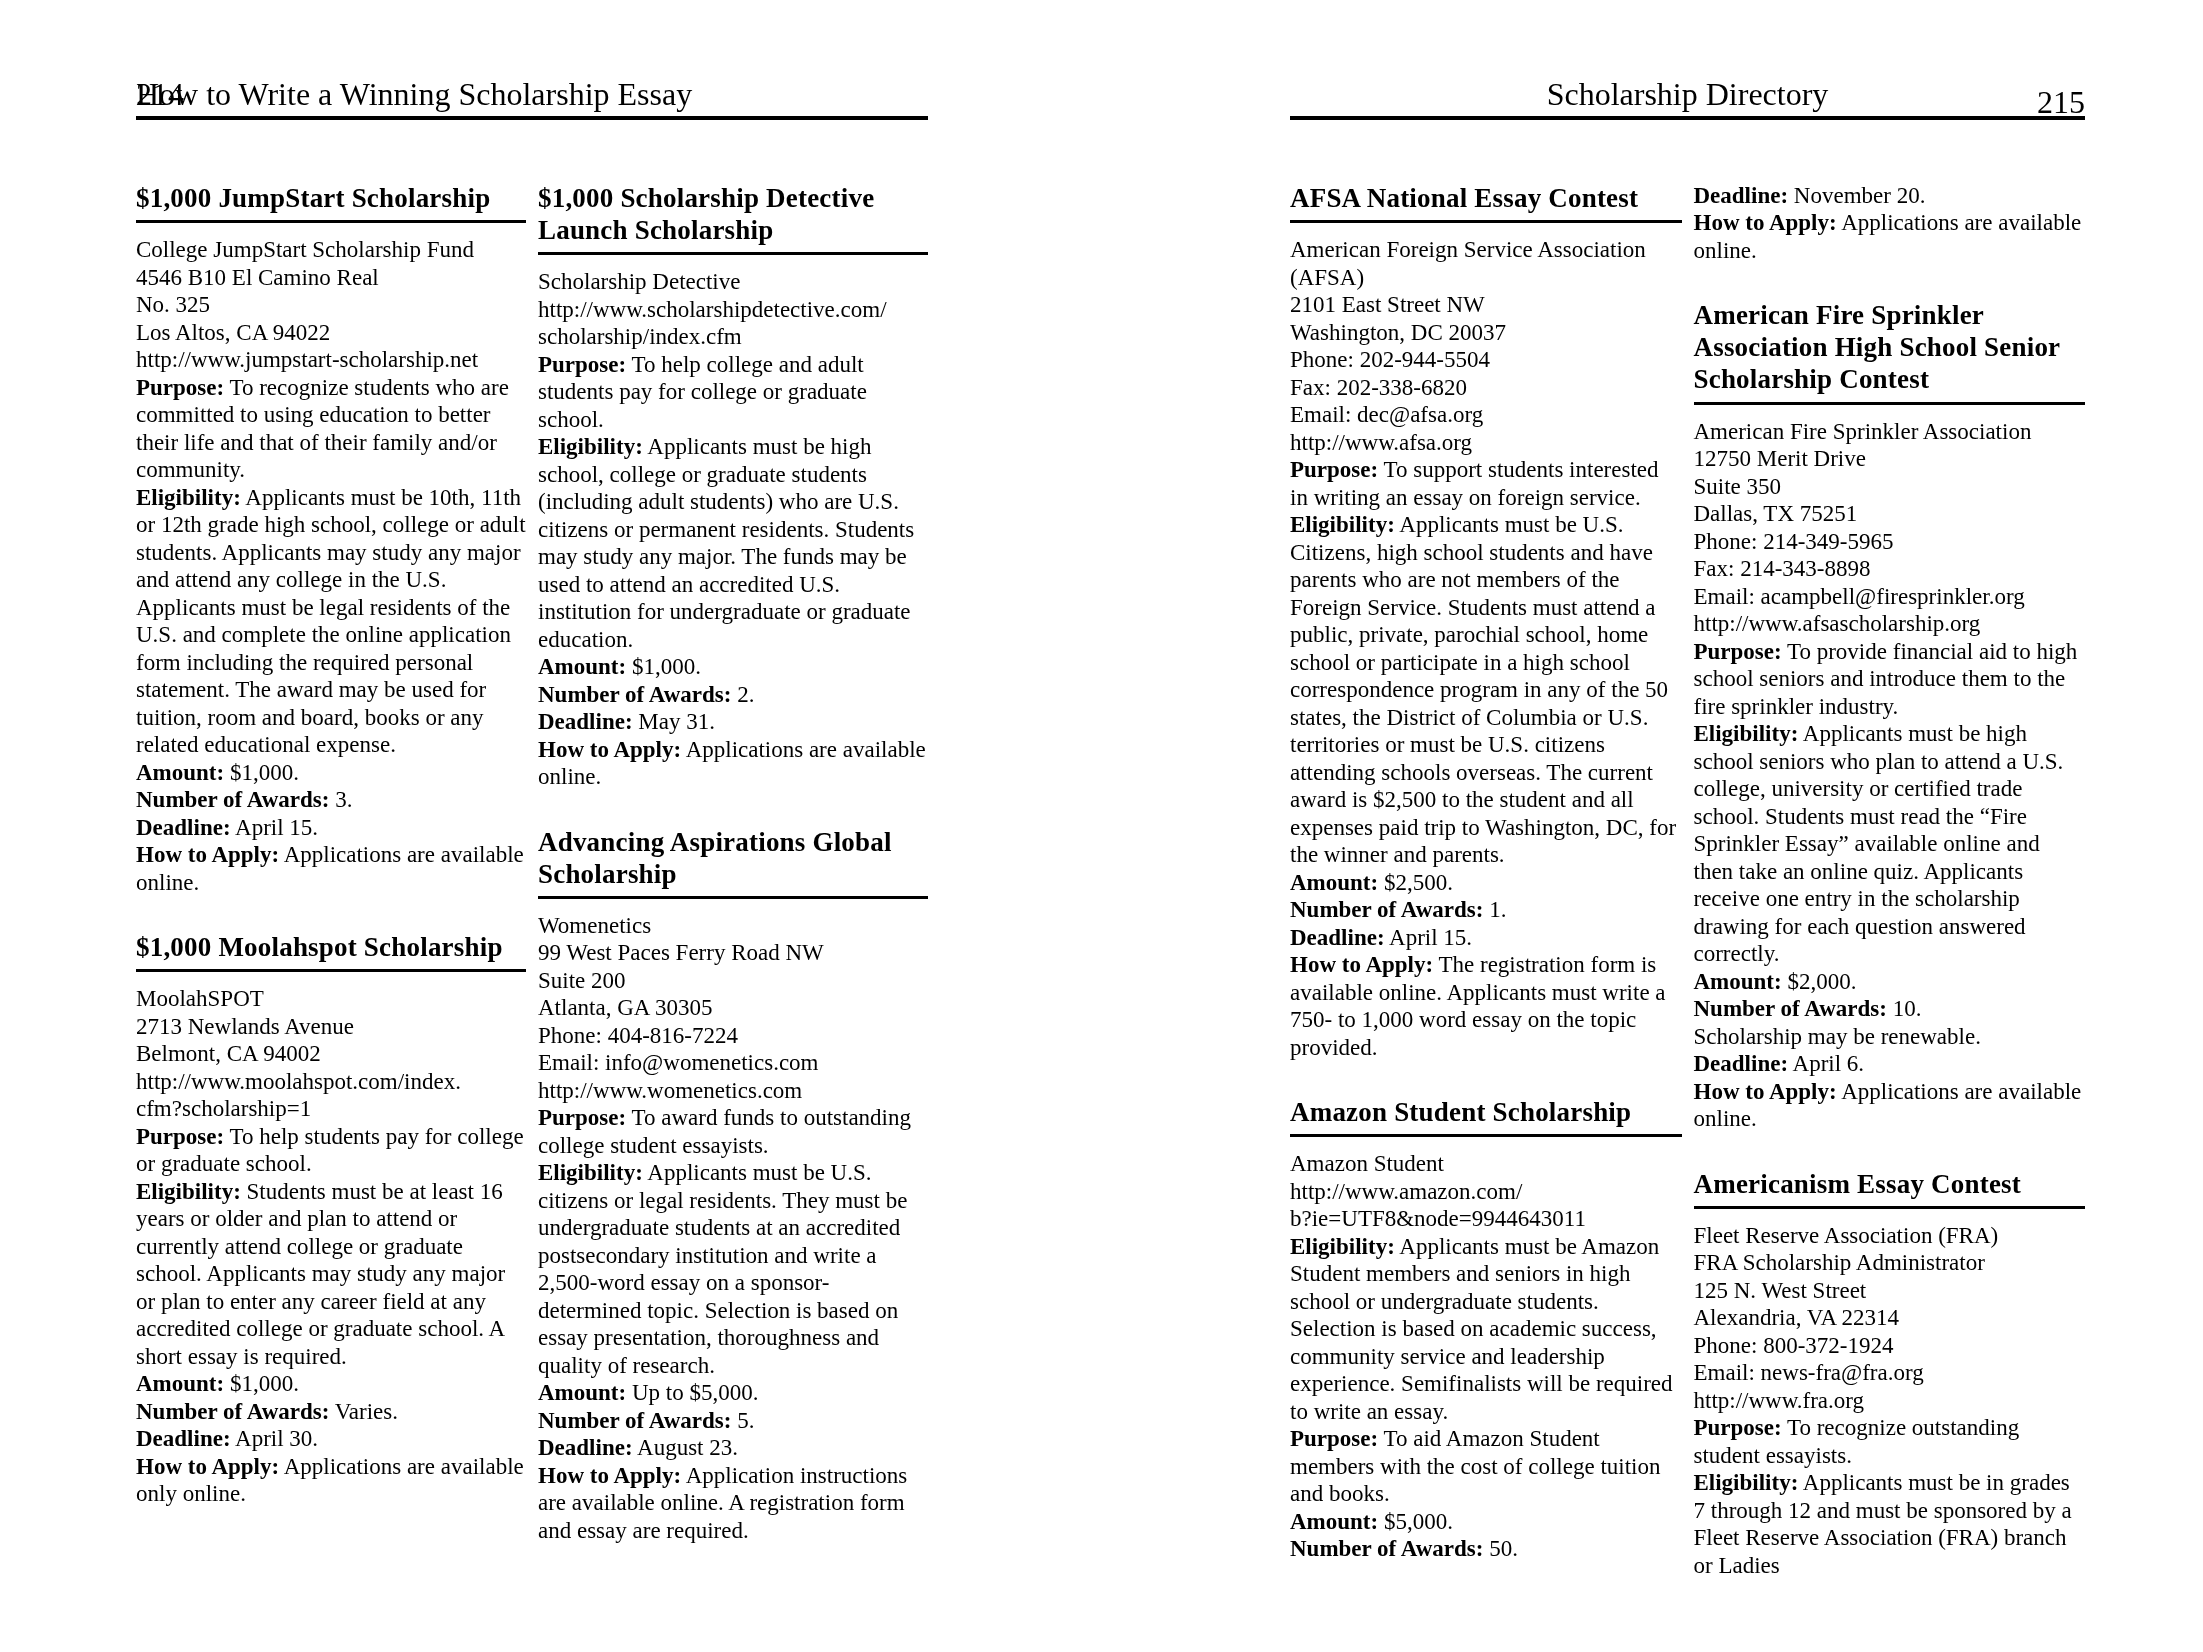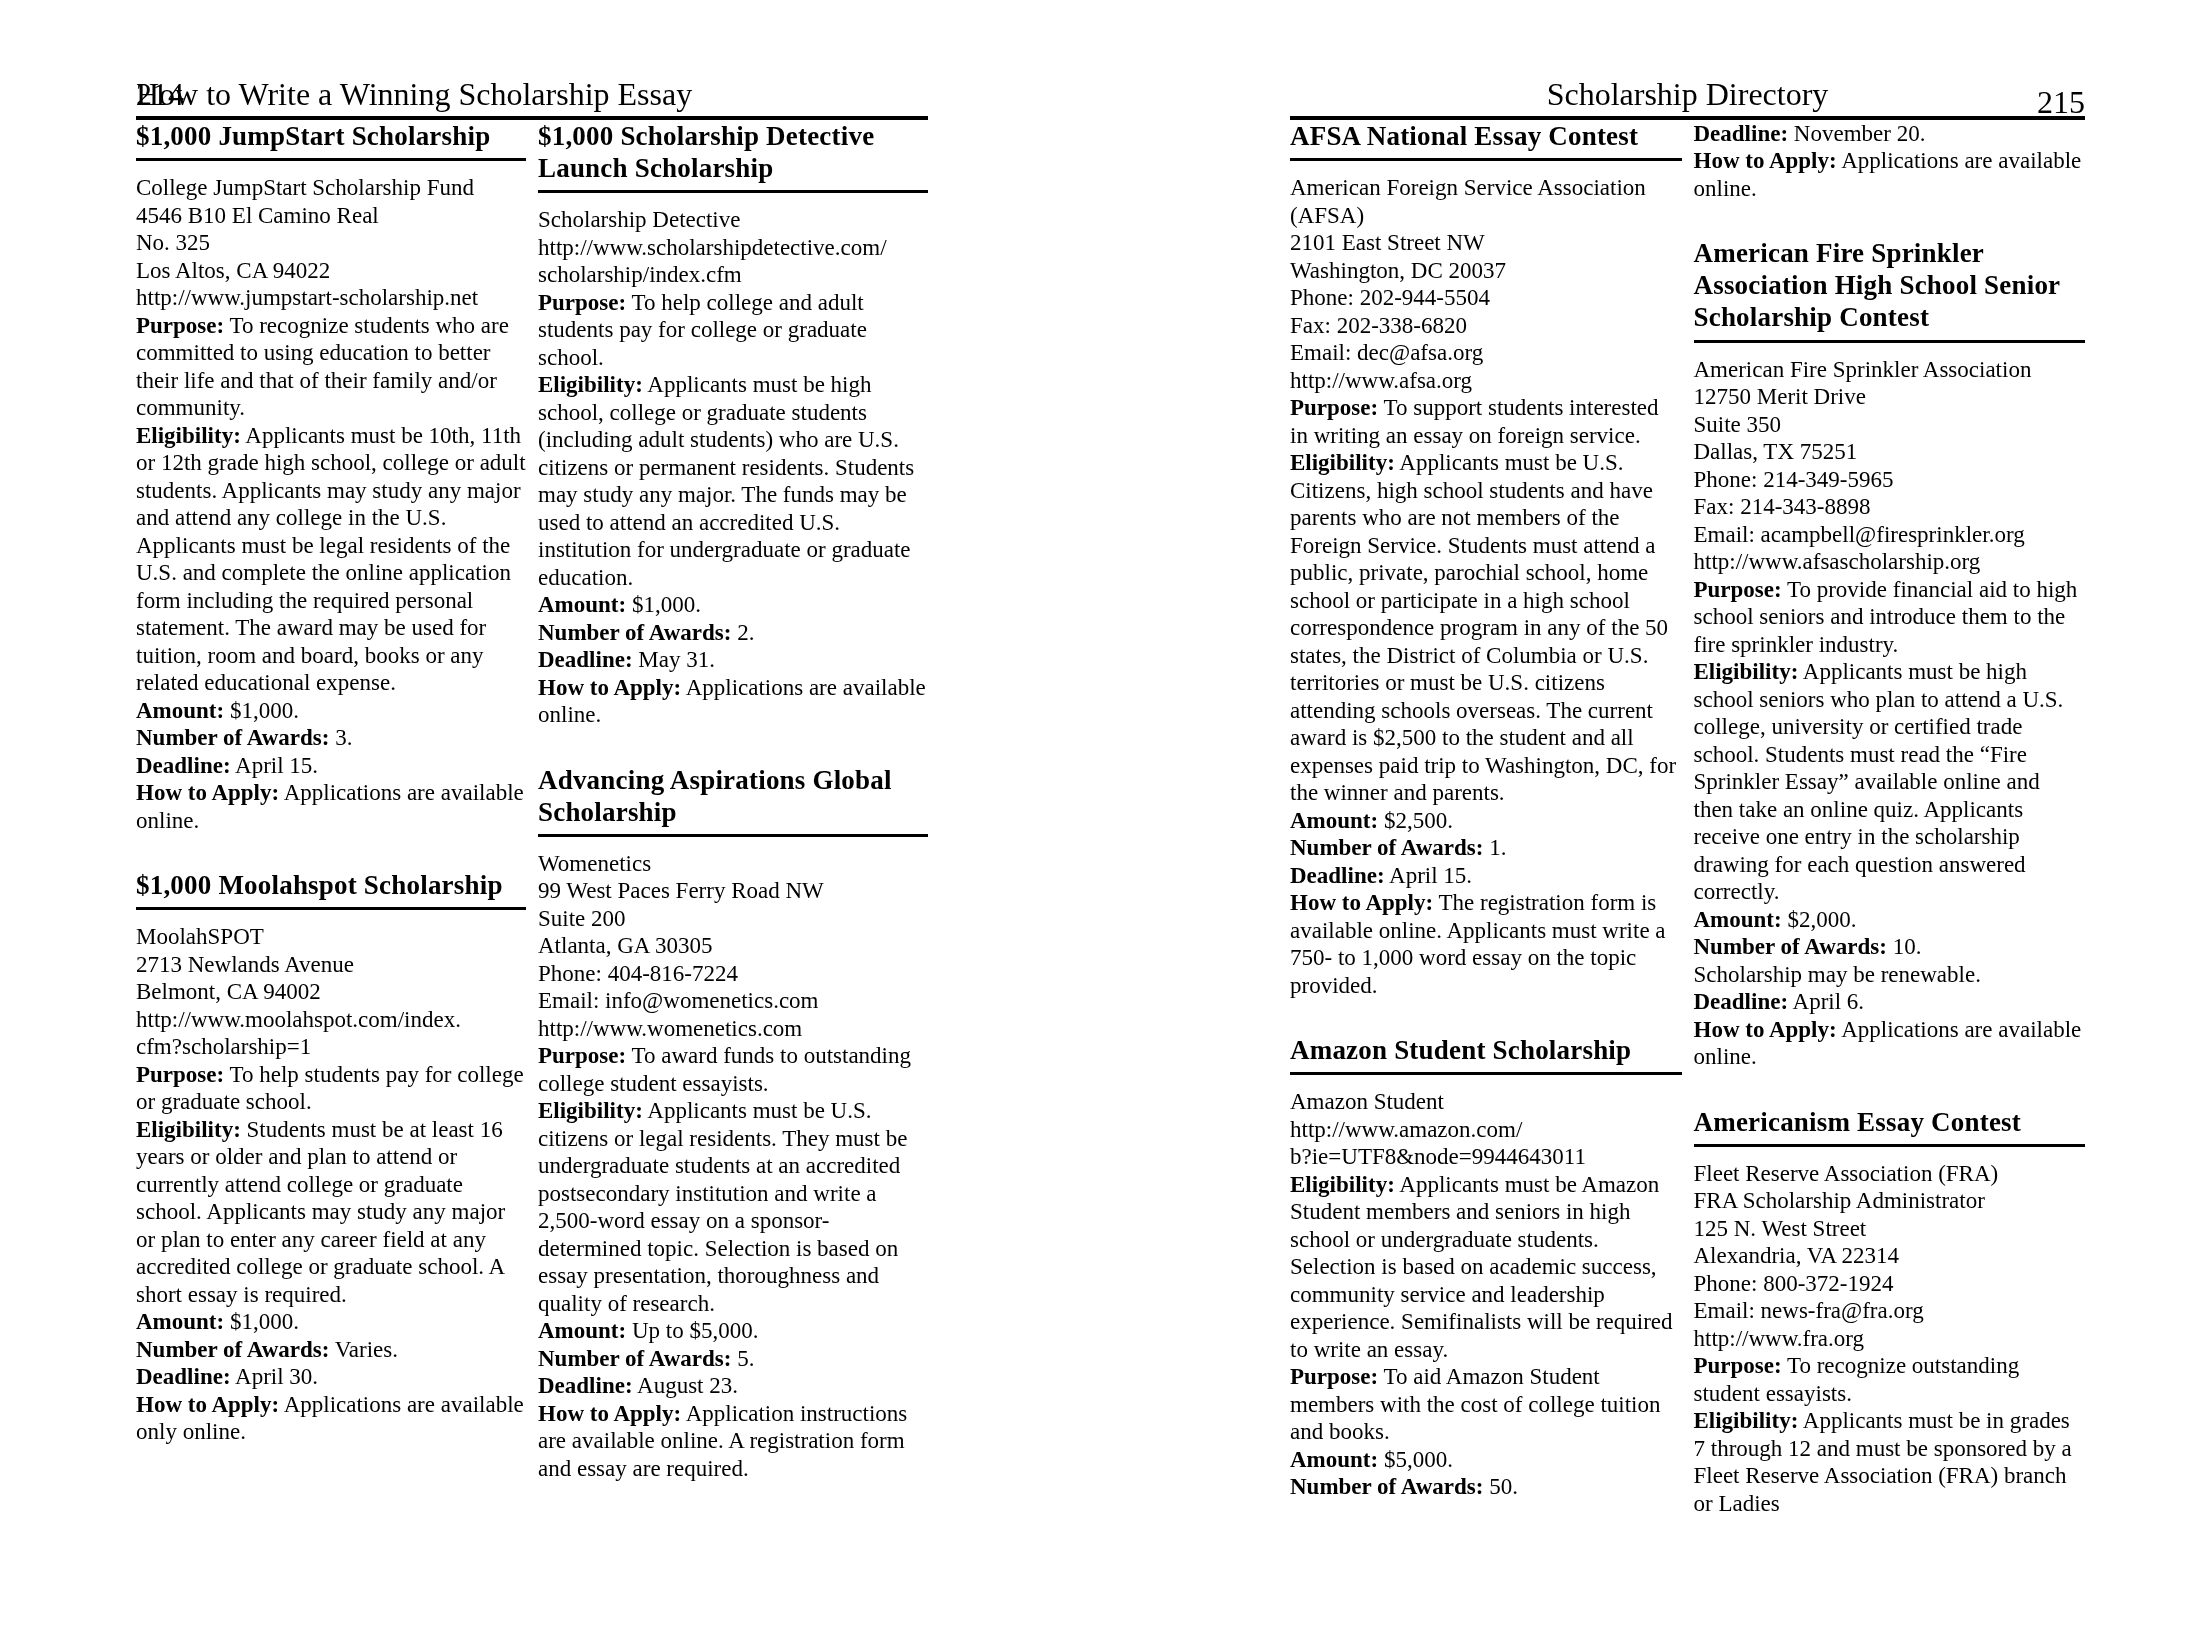--- a/index.html
+++ b/index.html
@@ -21,21 +21,21 @@
     border-bottom: 4.6px solid #000;
     padding-bottom: 3.7px;
     font-size: 32px;
     line-height: 31px;
   }
   .page-header .pagenum-left  { position: absolute; left: 0; top: 0; }
   .page-header .pagenum-right { position: absolute; right: 0; top: 8px; }
   .page-header .htitle-center { display: block; text-align: left; }
   .page-header .htitle-left   { display: block; text-align: center; }
 
-  .cols { display: flex; gap: 12px; }
+  .cols { display: flex; gap: 12px; margin-top: 62px; }
   .col { flex: 1 1 0; min-width: 0; }
 
   .entry { margin: 0 0 35px 0; }
   .entry:last-child { margin-bottom: 0; }
   .entry-title {
     margin: 0 0 13px 0;
     font-size: 27px;
     line-height: 32px;
     font-weight: bold;
     border-bottom: 3.7px solid #000;

